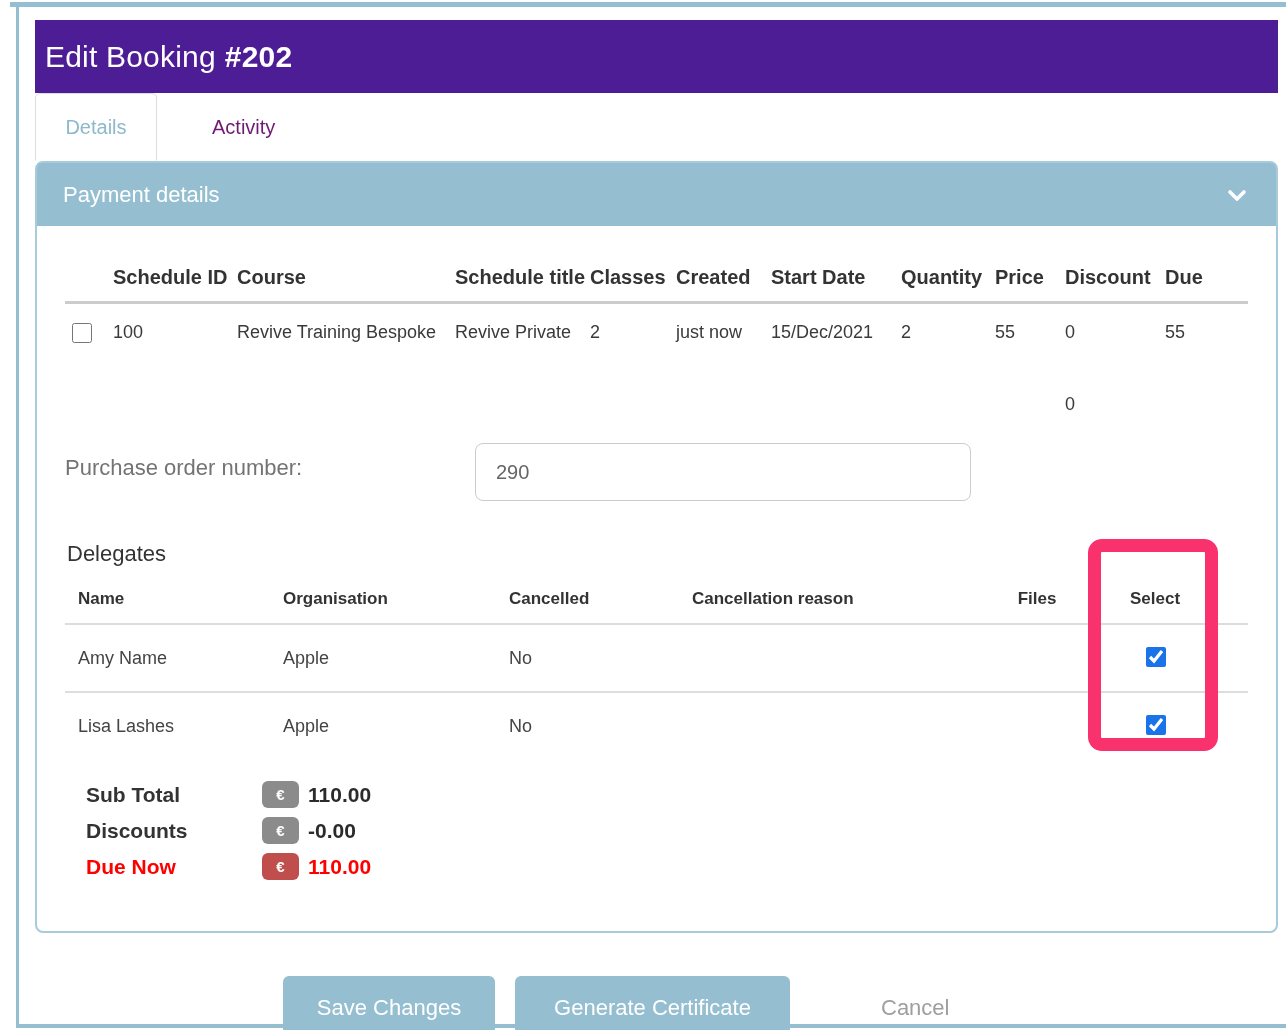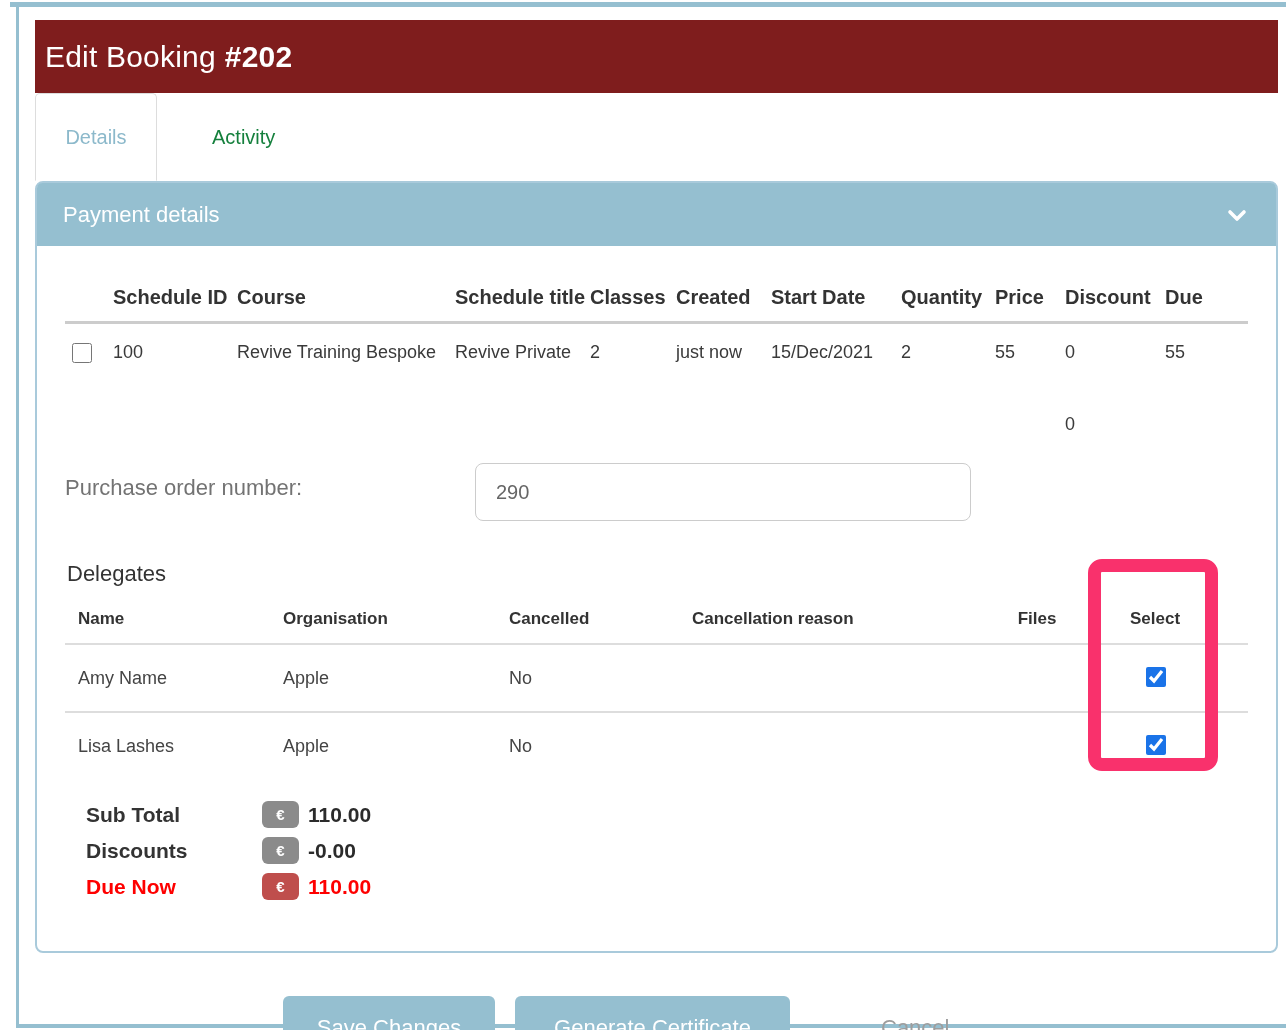--- a/index.html
+++ b/index.html
@@ -13,36 +13,36 @@
     color:#333;
   }
   
   .frame-top    { position:absolute; top:2px; left:10px; right:0; height:5px; background:#95bfd0; }
   .frame-left   { position:absolute; top:6px; bottom:3px; left:16px; width:3px; background:#95bfd0; }
   .frame-bottom { position:absolute; bottom:2px; left:16px; right:0; height:4px; background:#95bfd0; }
 
   .main { position:absolute; left:35px; top:20px; width:1243px; }
 
   .title-band {
-    background:#7f1d1d; height:73px;
+    background:#4c1d95; height:73px;
     display:flex; align-items:center;
     padding-left:10px;
     color:#fff; font-size:30px; letter-spacing:.2px;
   }
   .title-num { font-weight:bold; margin-left:9px; }
 
-  .tabs { display:flex; height:88px; align-items:stretch; }
+  .tabs { display:flex; height:68px; align-items:stretch; }
   .tab { font-size:20px; display:flex; align-items:center; justify-content:center; cursor:pointer; }
   .tab-active {
     width:122px; background:#fff;
     border:1px solid #ddd; border-bottom-color:#fff;
     border-radius:5px 5px 0 0;
     color:#8cb9cb;
   }
-  .tab-inactive { color:#15803d; padding:4px 30px; margin-left:25px; }
+  .tab-inactive { color:#701a75; padding:4px 30px; margin-left:25px; }
 
   .panel {
     border:2px solid #a9cadb;
     border-radius:8px;
     background:#fff;
   }
   .panel-header {
     background:#95bfd0; height:63px;
     border-radius:5px 5px 0 0;
     display:flex; align-items:center; justify-content:space-between;

